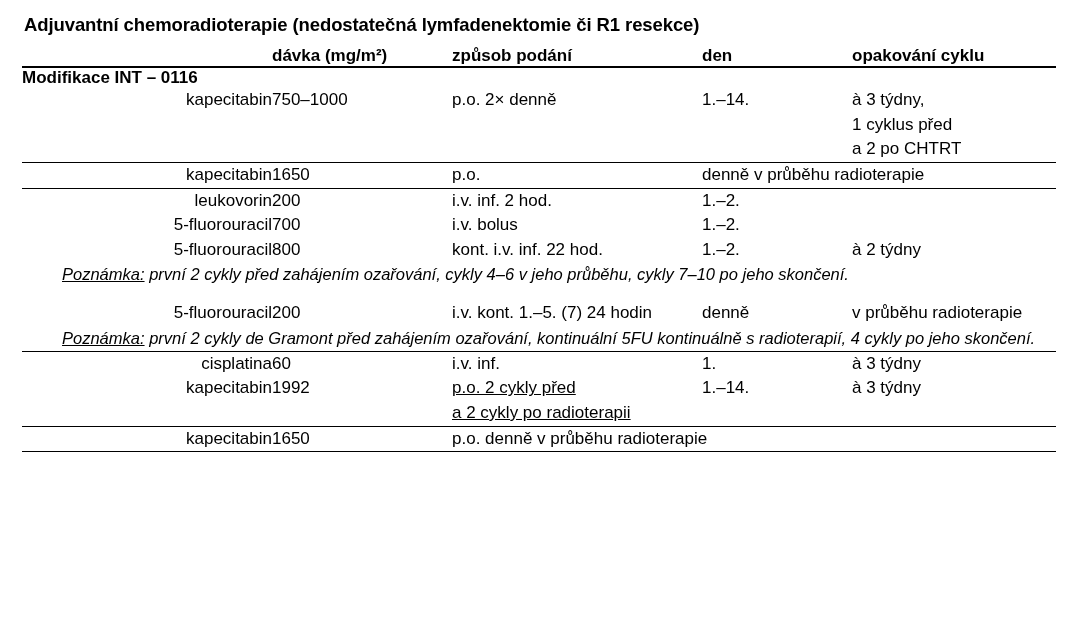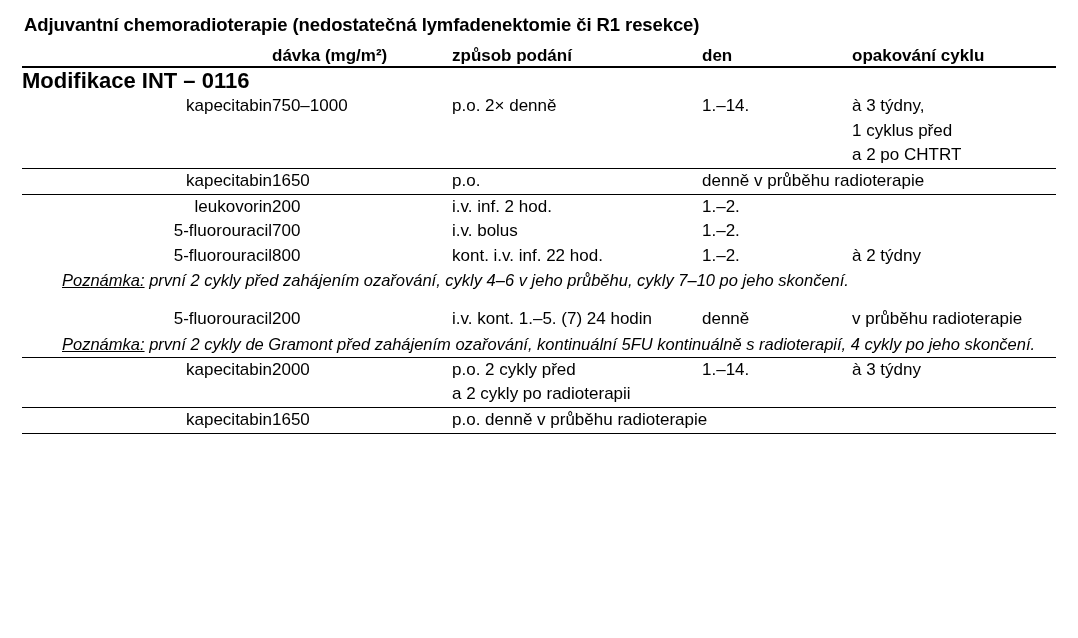--- a/index.html
+++ b/index.html
@@ -58,21 +58,21 @@
   .rule-thin td {
     border-bottom: 1.3px solid #000;
     height: 0;
     font-size: 0;
     line-height: 0;
   }
   .sect td {
     font-weight: bold;
     padding-top: 9px;
     padding-bottom: 5px;
-    font-size: 22px;
+    font-size: 17px;
   }
   .row td {
     padding-top: 3px;
     padding-bottom: 3px;
     line-height: 1.45;
   }
   .center { text-align: left; }
   .left { text-align: right; }
   .note td {
     padding-top: 6px;
@@ -196,25 +196,32 @@
       <tr class="note">
         <td colspan="5">
           <u>Poznámka:</u><span> první 2 cykly de Gramont před zahájením ozařování, kontinuální 5FU kontinuálně s radioterapií, 4 cykly po jeho skončení.</span>
         </td>
       </tr>
 
       <tr class="rule-thin">
           <td colspan="5"></td>
         </tr>
 
-
-      <tr class="row">
-        <td class="left">kapecitabin</td>
-        <td class="center">2000</td>
-        <td class="center multi" style="white-space: pre-line;">p.o. 2 cykly před
+      <tr class="row pad-top-gap">
+        <td class="left">cisplatina</td>
+        <td class="center">60</td>
+        <td class="center">i.v. inf.</td>
+        <td class="center">1.</td>
+        <td class="center">à 3 týdny</td>
+      </tr>
+
+      <tr class="row">
+        <td class="left">kapecitabin</td>
+        <td class="center">1992</td>
+        <td class="center multi" style="white-space: pre-line; text-decoration: underline;">p.o. 2 cykly před
 a 2 cykly po radioterapii</td>
         <td class="center">1.–14.</td>
         <td class="center">à 3 týdny</td>
       </tr>
 
       <tr class="rule-thin">
           <td colspan="5"></td>
         </tr>
 
       <tr class="row pad-top-gap">

